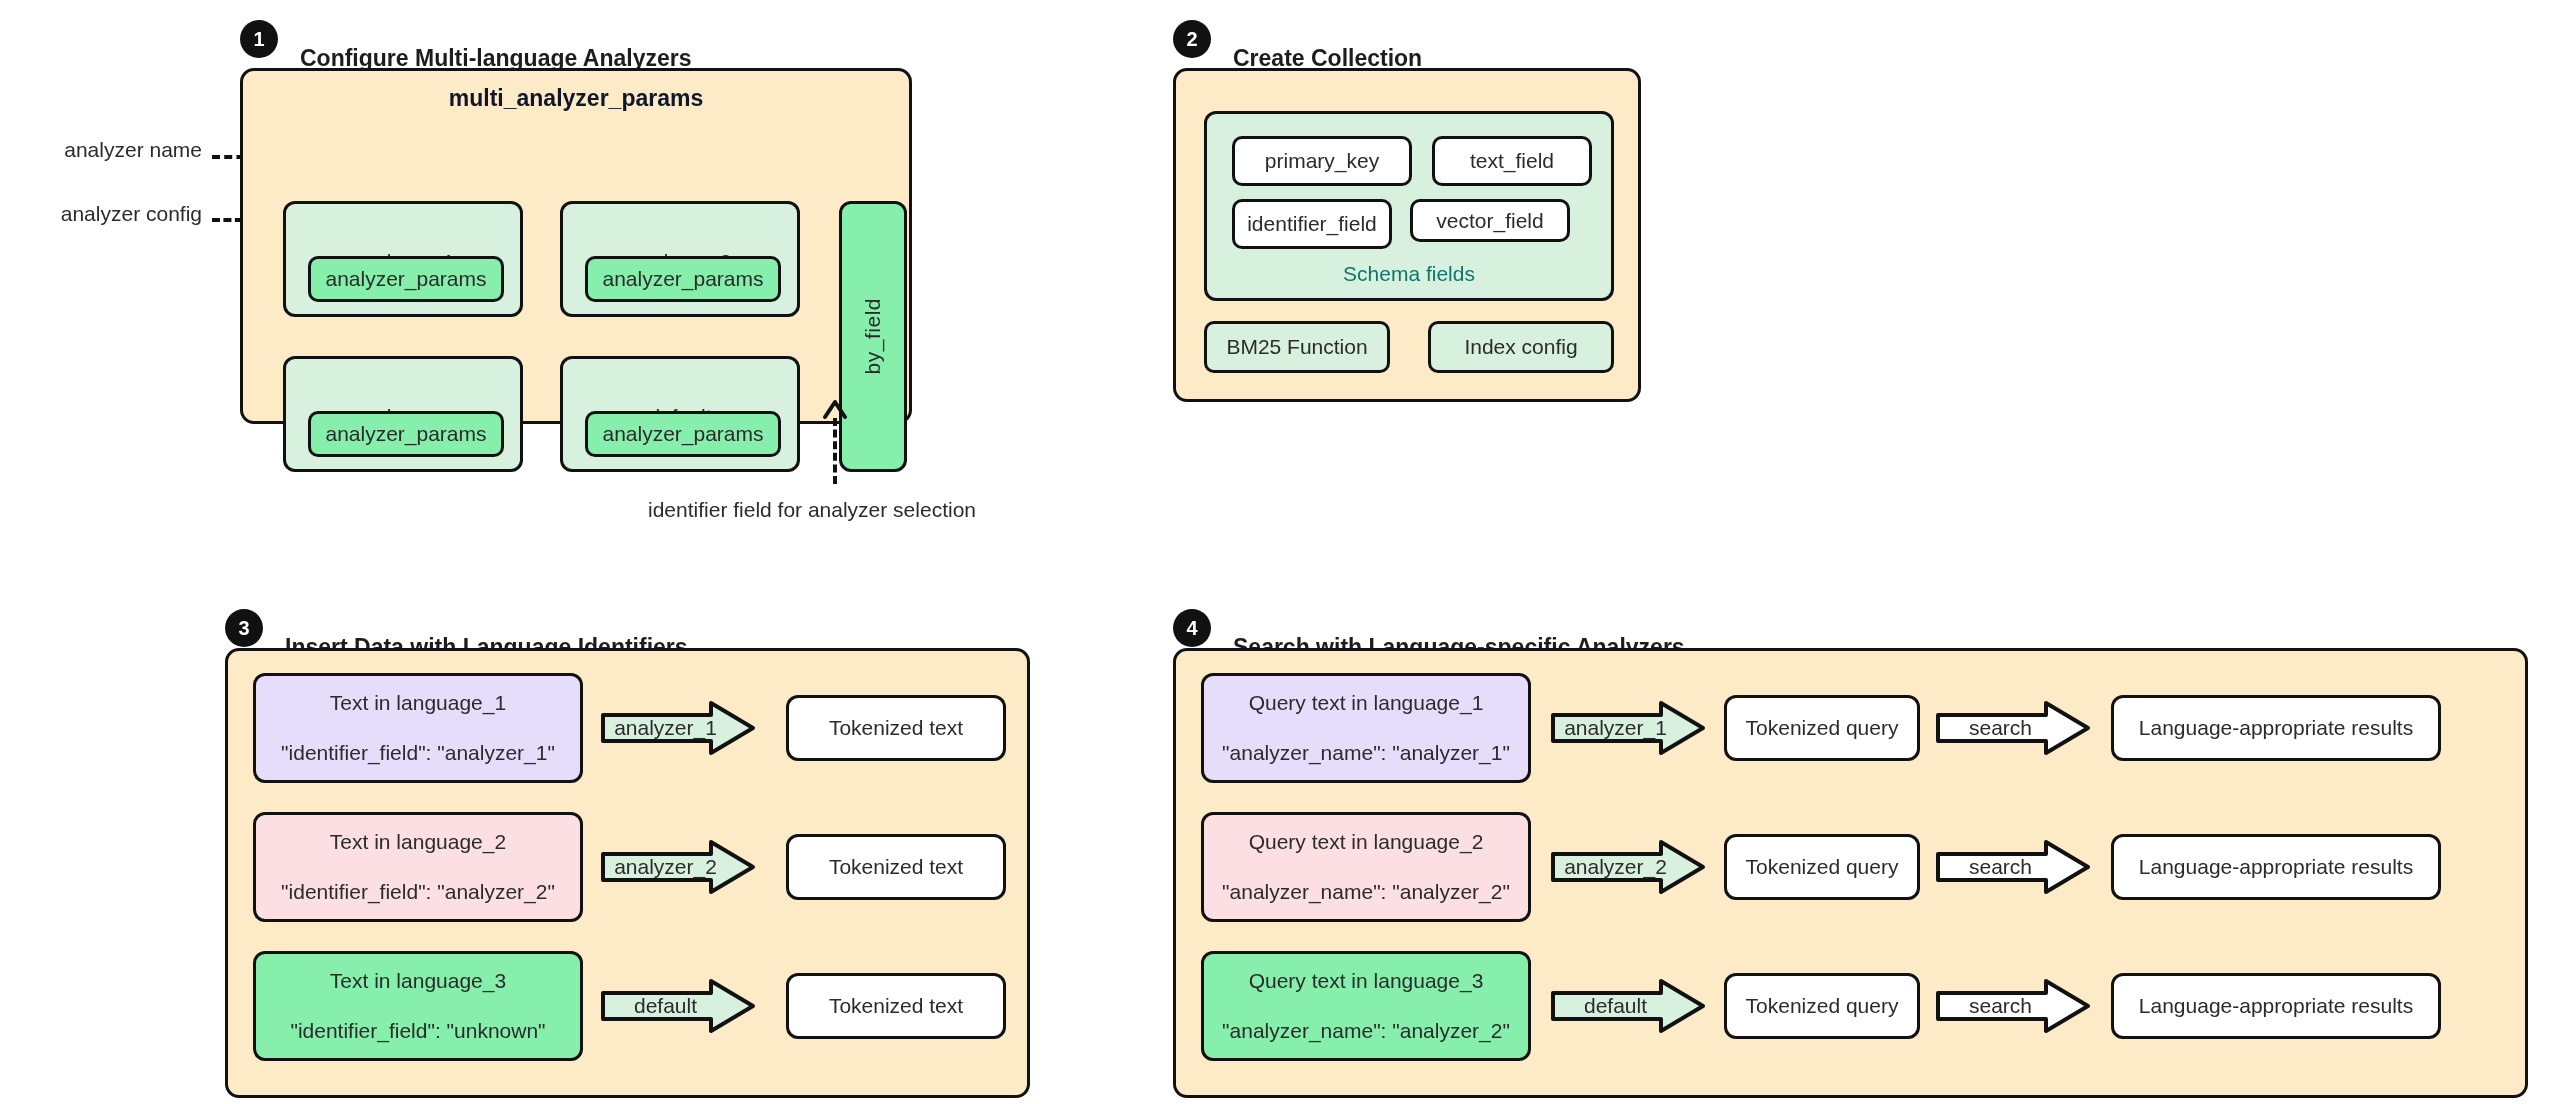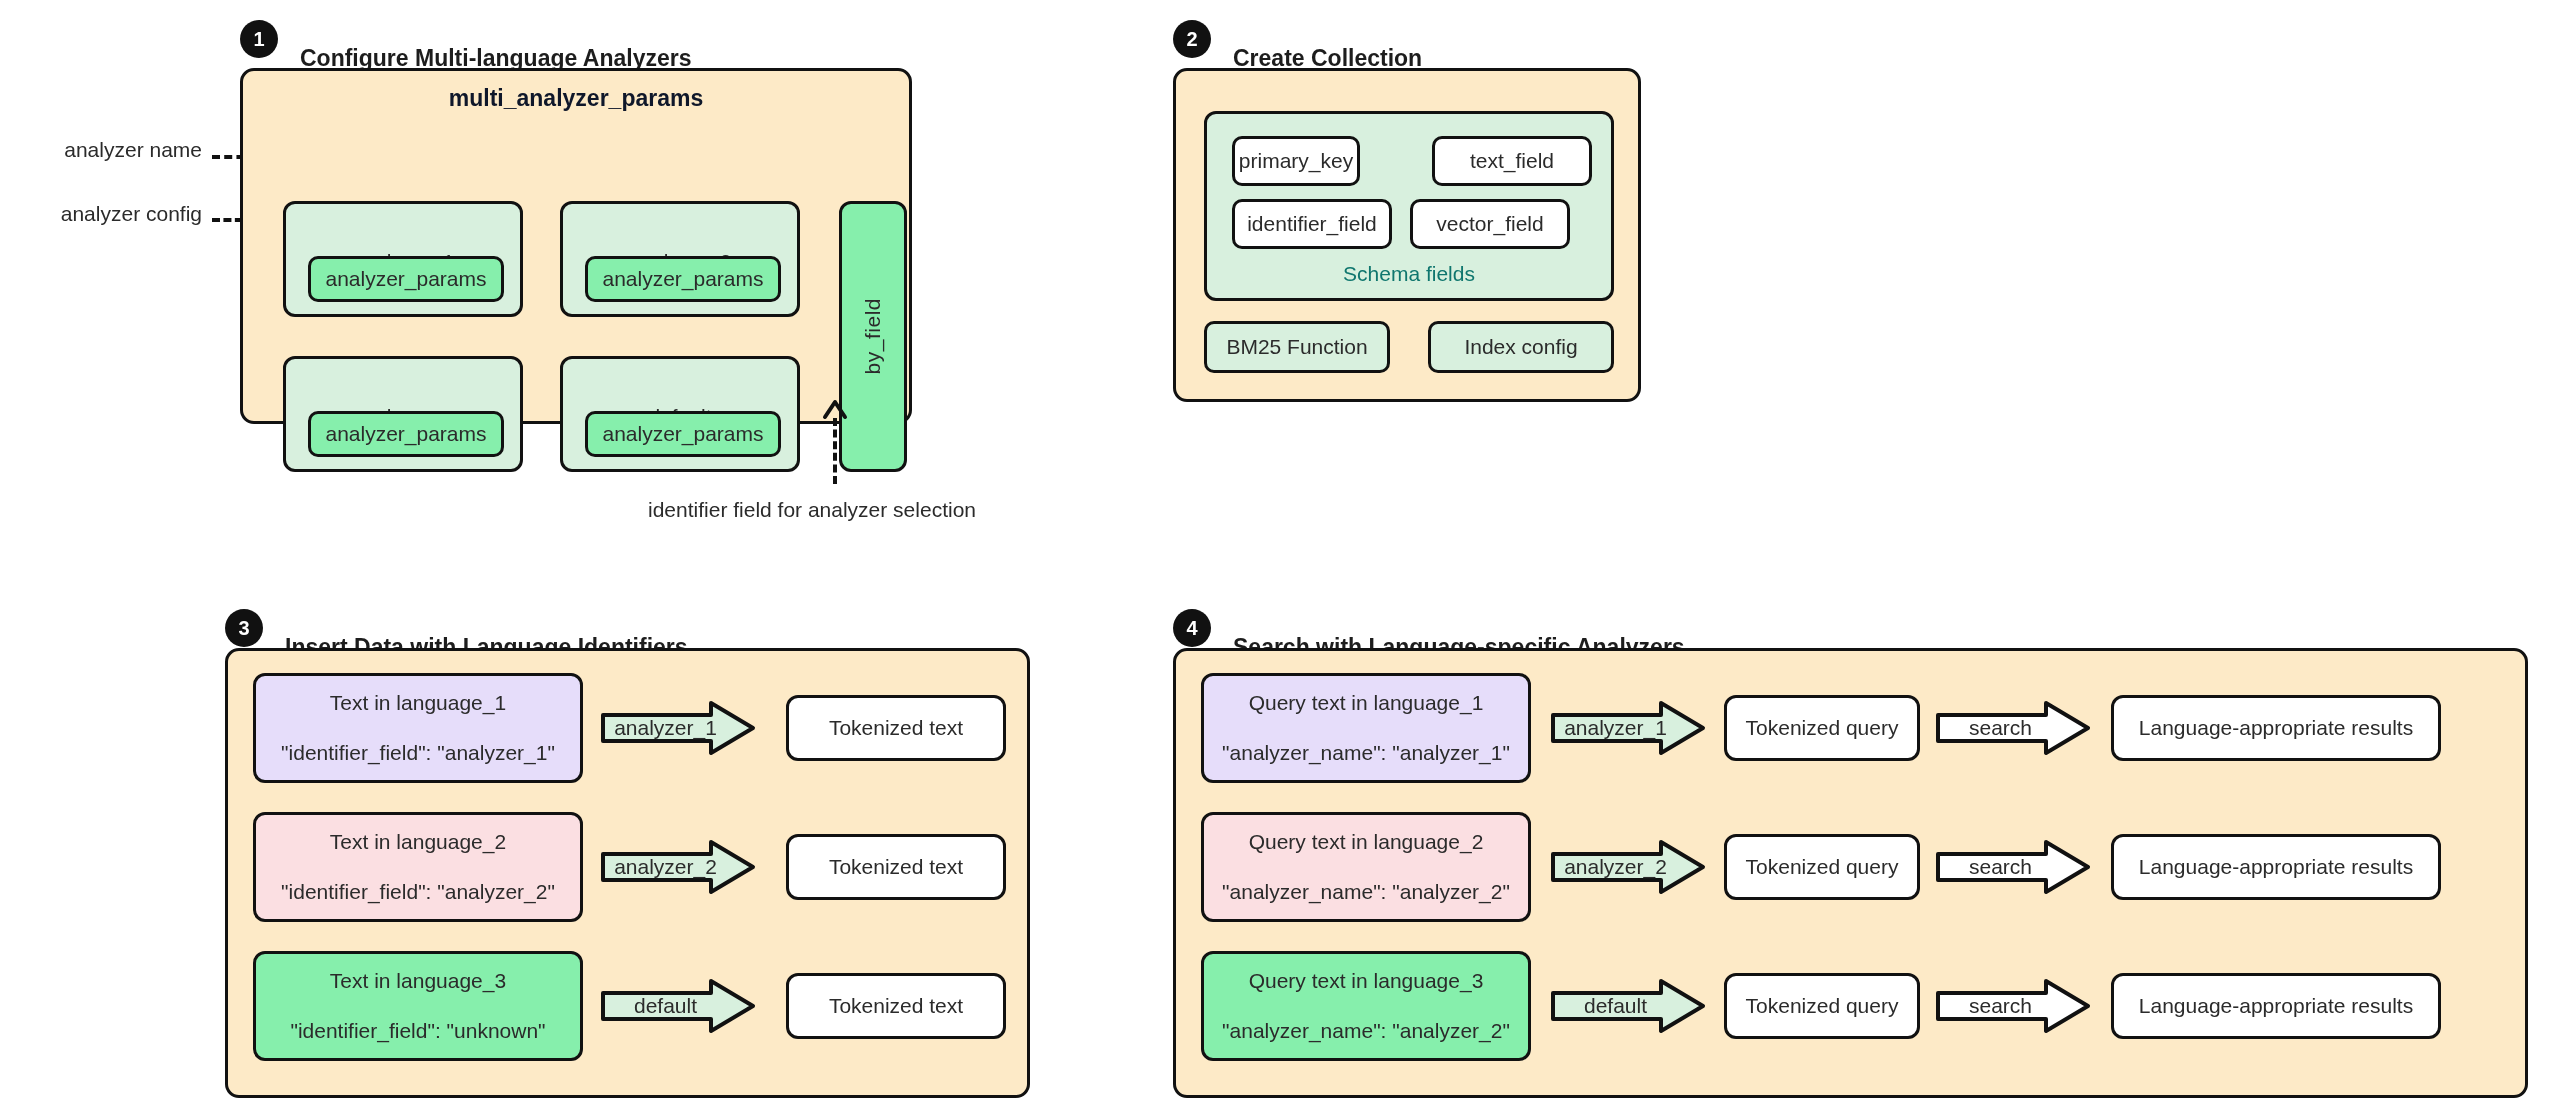--- a/index.html
+++ b/index.html
@@ -148,24 +148,24 @@
   <div class="caption" style="left:648px;top:498px;">identifier field for analyzer selection</div>
 
   <div class="step-header" style="left:1173px;top:6px;">
     <div class="step-badge">2</div>
     <div class="step-title">Create Collection</div>
   </div>
 
   <div class="panel" style="left:1173px;top:68px;width:468px;height:334px;">
 
     <div class="box green" style="left:28px;top:40px;width:410px;height:190px;border-radius:12px;display:block;">
-      <div class="box white" style="left:25px;top:22px;width:128px;height:50px;border-radius:10px;">primary_key</div>
+      <div class="box white" style="left:25px;top:22px;width:180px;height:50px;border-radius:10px;">primary_key</div>
       <div class="box white" style="left:203px;top:22px;width:160px;height:50px;border-radius:10px;margin-left:22px;">text_field</div>
       <div class="box white" style="left:25px;top:85px;width:160px;height:50px;border-radius:10px;">identifier_field</div>
-      <div class="box white" style="left:203px;top:85px;width:160px;height:50px;border-radius:10px;">vector_field</div>
+      <div class="box white" style="left:203px;top:85px;width:160px;height:43px;border-radius:10px;">vector_field</div>
       <div class="grp-label" style="top:148px;">Schema fields</div>
     </div>
 
     <div class="box green" style="left:28px;top:250px;width:186px;height:52px;border-radius:10px;">BM25 Function</div>
     <div class="box green" style="left:252px;top:250px;width:186px;height:52px;border-radius:10px;">Index config</div>
   </div>
 
   <div class="step-header" style="left:225px;top:595px;">
     <div class="step-badge">3</div>
     <div class="step-title">Insert Data with Language Identifiers</div>

